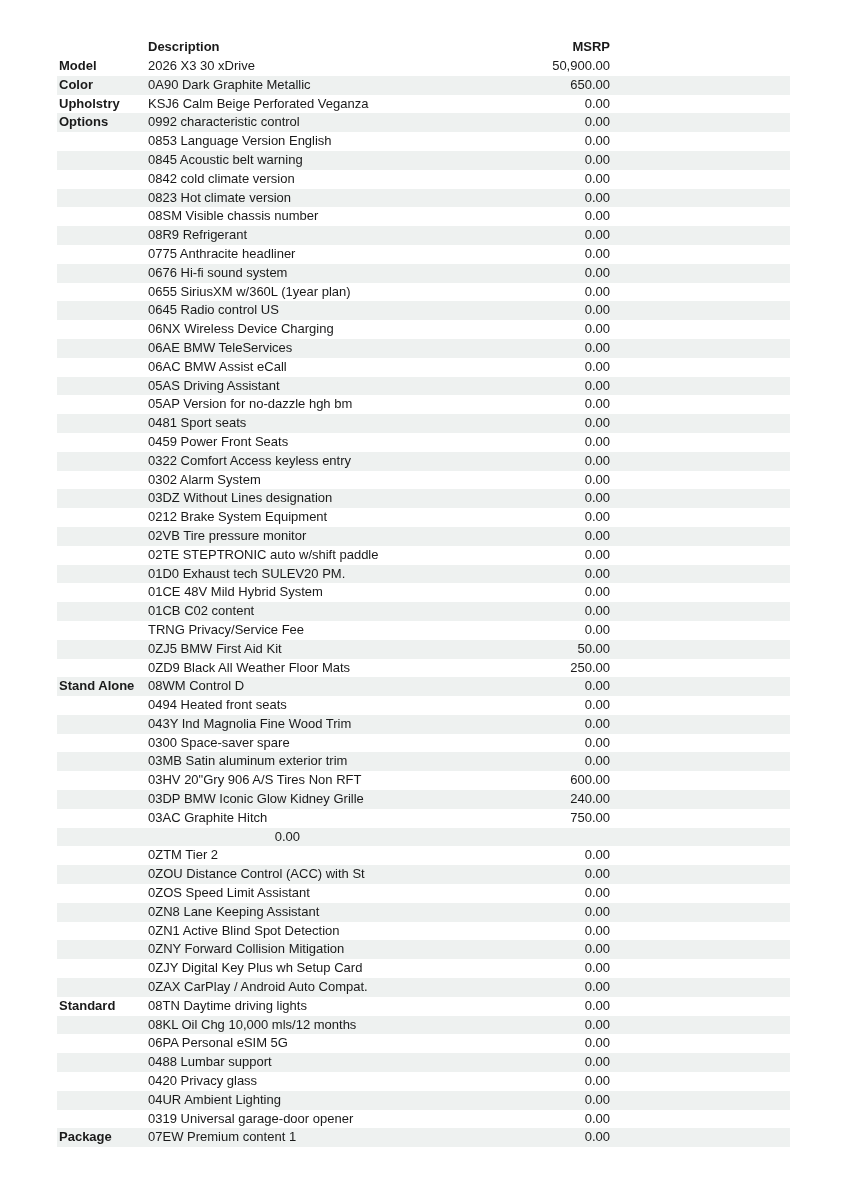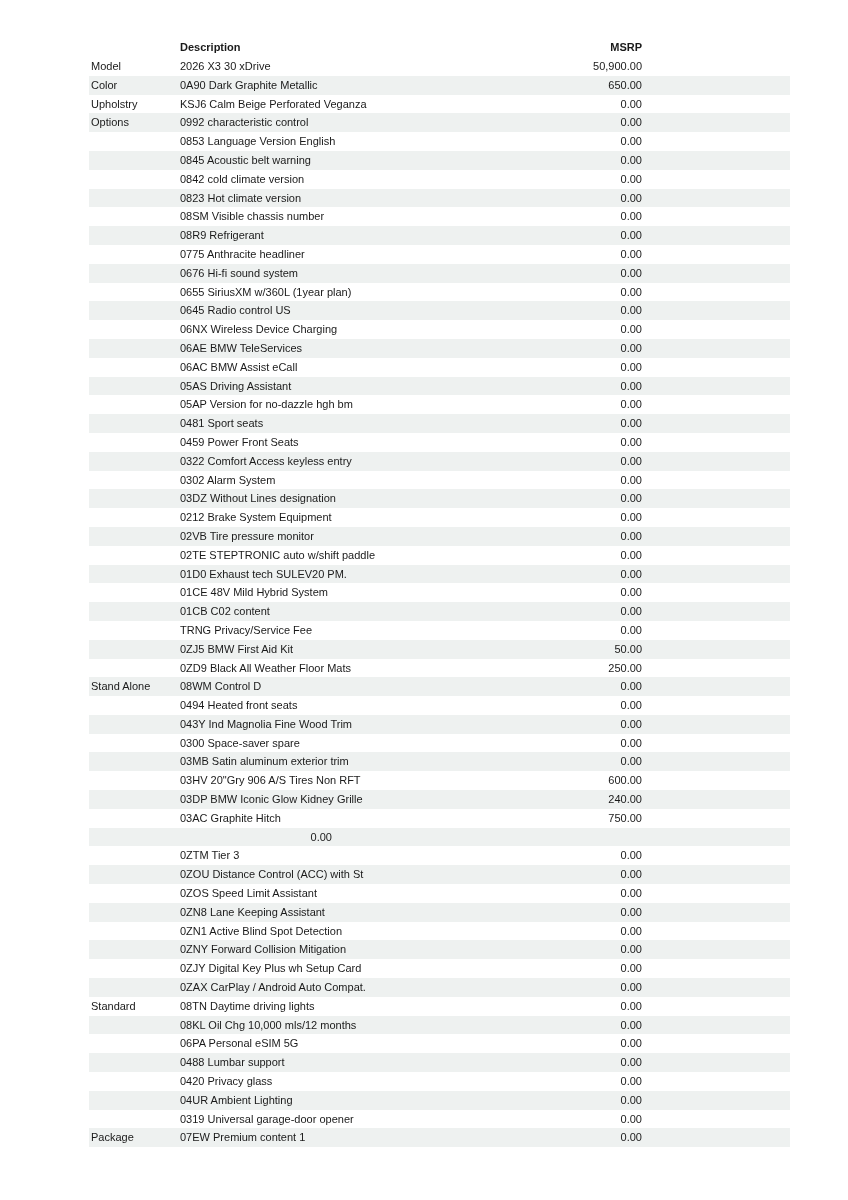--- a/index.html
+++ b/index.html
@@ -17,29 +17,28 @@
   }
   .table {
     position: absolute;
     left: 57px; top: 38px;
     width: 733px;
   }
   .row {
     display: flex;
     align-items: center;
     height: 18.8px;
-    font-size: 11px;
+    font-size: 13px;
     line-height: 18.8px;
     white-space: nowrap;
-    margin-left: 32px;
   }
   .row.striped { background: var(--stripe, #eef1f0); }
   .header-row { height: 19px; font-weight: bold; }
   .cell { overflow: hidden; }
-  .label-cell { width: 91px; flex: 0 0 91px; padding-left: 2px; box-sizing: border-box; }
+  .label-cell { width: 91px; flex: 0 0 91px; padding-left: 2px; box-sizing: border-box; font-weight: bold; }
   .desc-cell  { width: 310px; flex: 0 0 310px; }
   .msrp-cell  { width: 152px; flex: 0 0 152px; text-align: right; }
   .filler     { flex: 1 1 auto; }
 </style>
 </head>
 <body>
 
 <div class="page" style="background: rgb(255, 255, 255); color: rgb(26, 26, 26);">
   <div class="table">
     <div class="row header-row">
@@ -295,21 +294,21 @@
           <div class="cell msrp-cell">750.00</div>
           <div class="filler"></div>
         </div>
         <div class="row striped">
           <div class="cell label-cell"></div>
           <div class="cell msrp-cell">0.00</div>
           <div class="filler"></div>
         </div>
         <div class="row">
           <div class="cell label-cell"></div>
-          <div class="cell desc-cell">0ZTM Tier 3</div>
+          <div class="cell desc-cell">0ZTM Tier 2</div>
           <div class="cell msrp-cell">0.00</div>
           <div class="filler"></div>
         </div>
         <div class="row striped">
           <div class="cell label-cell"></div>
           <div class="cell desc-cell">0ZOU Distance Control (ACC) with St</div>
           <div class="cell msrp-cell">0.00</div>
           <div class="filler"></div>
         </div>
         <div class="row">

